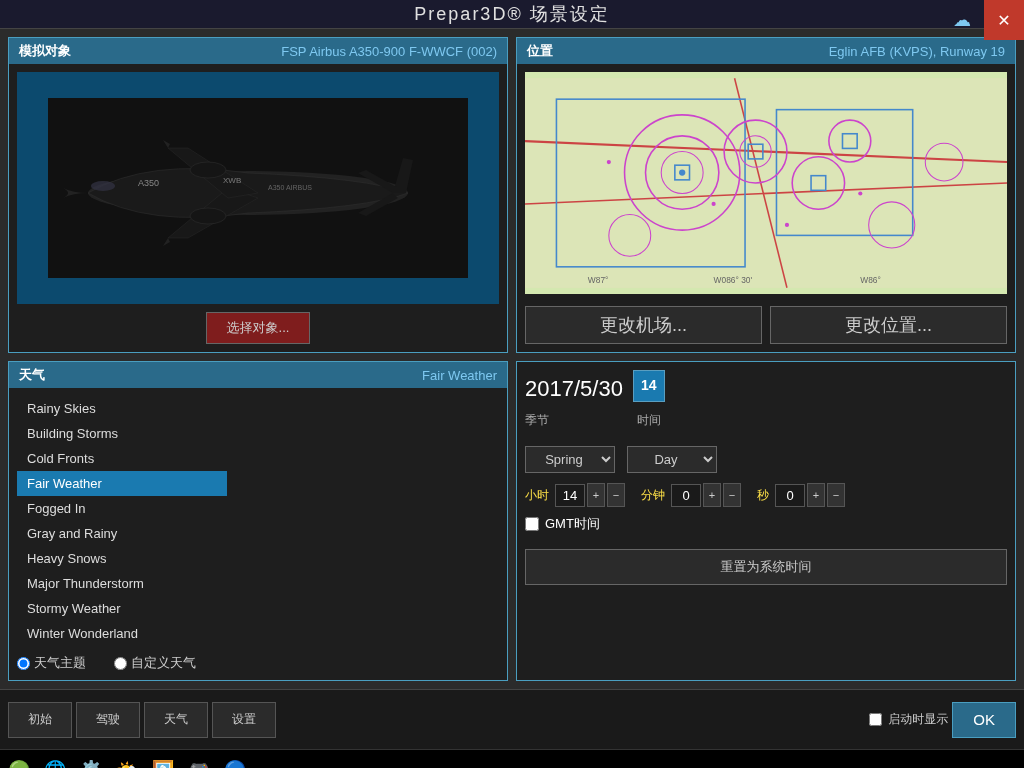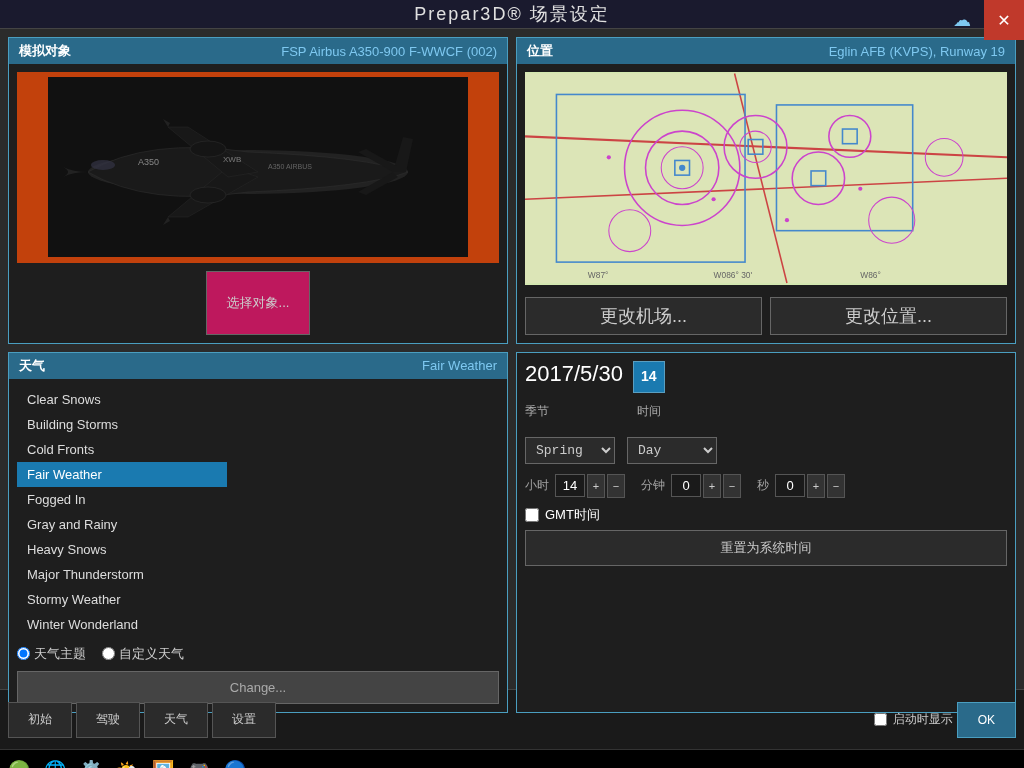--- a/index.html
+++ b/index.html
@@ -90,32 +90,32 @@
     .panel-body {
       flex: 1;
       padding: 8px;
       display: flex;
       flex-direction: column;
     }
 
     
     #aircraft-img-area {
       flex: 1;
-      background: #c2410c;
+      background: #0c4a6e;
       display: flex;
       align-items: center;
       justify-content: center;
       margin-bottom: 8px;
       overflow: hidden;
     }
     .btn-select {
-      background: #be185d;
+      background: #7f1d1d;
       border: 1px solid #666;
       color: #ccc;
-      padding: 22px 20px;
+      padding: 6px 20px;
       cursor: pointer;
       font-size: 13px;
       font-family: inherit;
       align-self: center;
     }
 
     
     #map-area {
       flex: 1;
       background: #d4e8b0;
@@ -162,21 +162,21 @@
     }
     #weather-img {
       flex: 1;
       background: #222;
       overflow: hidden;
       position: relative;
     }
     .weather-options {
       display: flex;
       align-items: center;
-      gap: 16px;
+      gap: 28px;
       font-size: 13px;
     }
     .radio-label {
       display: flex;
       align-items: center;
       gap: 4px;
       cursor: pointer;
       color: #ccc;
     }
     .btn-change {
@@ -195,21 +195,21 @@
     #time-preview {
       width: 190px;
       background: #1a3040;
       overflow: hidden;
     }
     .date-display {
       font-size: 22px;
       color: #fff;
       margin-bottom: 10px;
       display: flex;
-      align-items: flex-start;
+      align-items: flex-end;
       gap: 10px;
     }
     .calendar-icon {
       width: 32px;
       height: 32px;
       background: #1a7ab0;
       border: 1px solid #5a9ec0;
       display: flex;
       flex-direction: column;
       align-items: center;
@@ -234,30 +234,31 @@
       display: flex;
       gap: 12px;
       margin-bottom: 10px;
     }
     .time-select {
       background: #2b2b2b;
       border: 1px solid #666;
       color: #ccc;
       padding: 4px 6px;
       font-size: 13px;
-      font-family: Liberation Mono, monospace;
+      font-family: Liberation Sans, sans-serif;
       min-width: 90px;
+      text-align: center;
     }
     .spinner-group {
       display: flex;
       align-items: center;
       gap: 2px;
     }
     .spinner-label {
-      color: #a3a3a3;
+      color: #fde047;
       font-size: 12px;
       margin-right: 4px;
     }
     .spinner-value {
       background: #1a1a1a;
       border: 1px solid #555;
       color: #fff;
       width: 30px;
       text-align: center;
       padding: 3px 0;
@@ -279,21 +280,21 @@
     .spinners-row {
       display: flex;
       gap: 16px;
       margin-bottom: 8px;
       align-items: center;
     }
     .gmt-row {
       display: flex;
       align-items: center;
       gap: 6px;
-      margin-bottom: 6px;
+      margin-bottom: 16px;
     }
     .gmt-checkbox {
       width: 14px;
       height: 14px;
     }
     .btn-reset {
       background: #2b2b2b;
       border: 1px solid #666;
       color: #ccc;
       padding: 8px 10px;
@@ -331,21 +332,21 @@
       gap: 6px;
       color: #ccc;
       font-size: 12px;
     }
     .btn-ok {
       background: #2a6a8a;
       border: 1px solid #4a9ec0;
       color: #fff;
       padding: 4px 20px;
       cursor: pointer;
-      font-size: 12px;
+      font-size: 15px;
       font-family: inherit;
       height: 36px;
     }
 
     
     #taskbar {
       height: 40px;
       background: #000;
       display: flex;
       align-items: center;
@@ -495,21 +496,21 @@
   </div>
 
   <div class="panel">
     <div class="panel-header">
       <span class="panel-title">天气</span>
       <span class="panel-subtitle">Fair Weather</span>
     </div>
     <div class="panel-body">
       <div id="weather-list">
 
-      <div class="weather-item">Clear Snows</div>
+      <div class="weather-item">Rainy Skies</div>
           <div class="weather-item">Building Storms</div>
           <div class="weather-item">Cold Fronts</div>
           <div class="weather-item selected">Fair Weather</div>
           <div class="weather-item">Fogged In</div>
           <div class="weather-item">Gray and Rainy</div>
           <div class="weather-item">Heavy Snows</div>
           <div class="weather-item">Major Thunderstorm</div>
           <div class="weather-item">Stormy Weather</div>
           <div class="weather-item">Winter Wonderland</div>
         </div>
@@ -528,21 +529,20 @@
         <div class="weather-options">
           <label class="radio-label">
             <input type="radio" name="weatherType" checked="" style="">
             <span>天气主题</span>
           </label>
           <label class="radio-label">
             <input type="radio" name="weatherType" style="">
             <span>自定义天气</span>
           </label>
         </div>
-        <button class="btn-change">Change...</button>
       </div>
     </div>
   </div>
 
   <div class="panel">
     <div class="panel-body">
       <div id="time-controls">
         <div class="date-display">
           <span>2017/5/30</span>
           <div class="calendar-icon">

